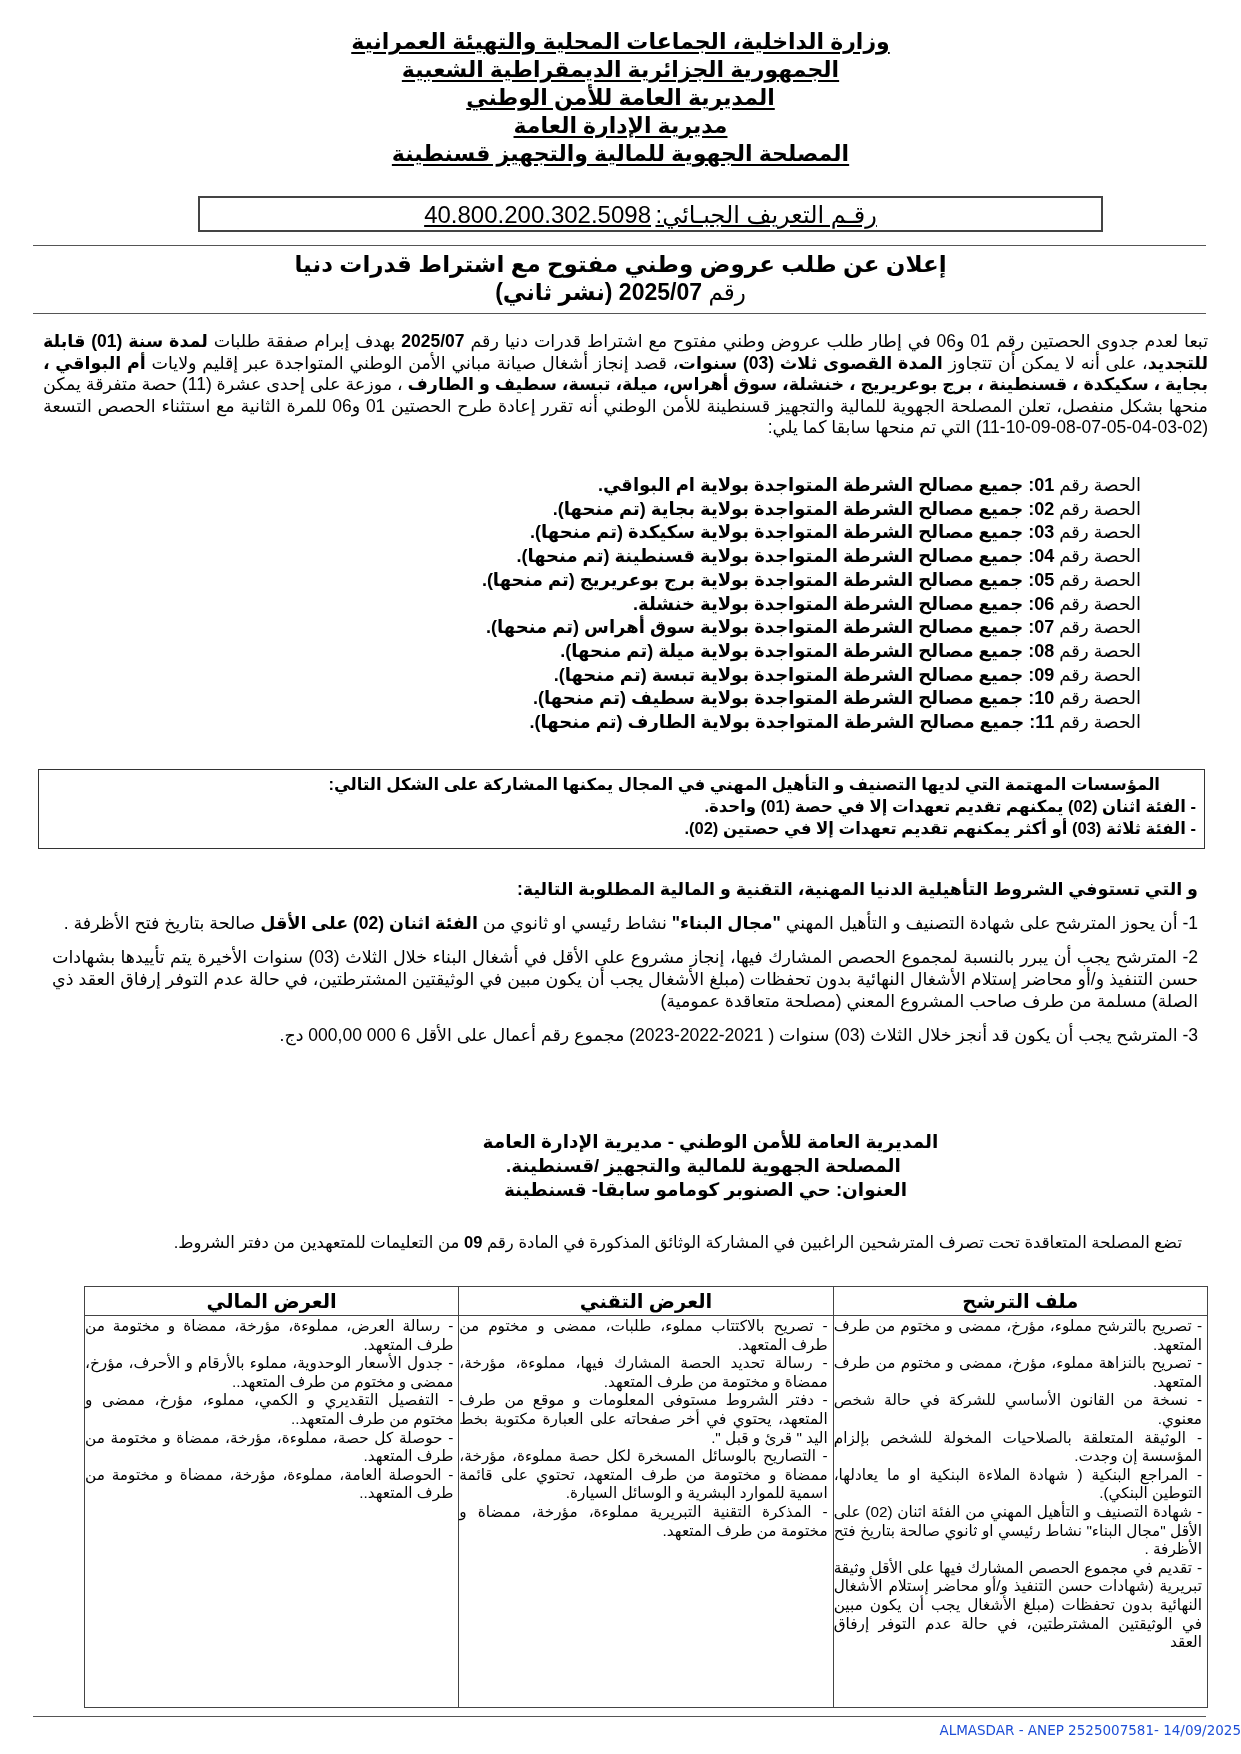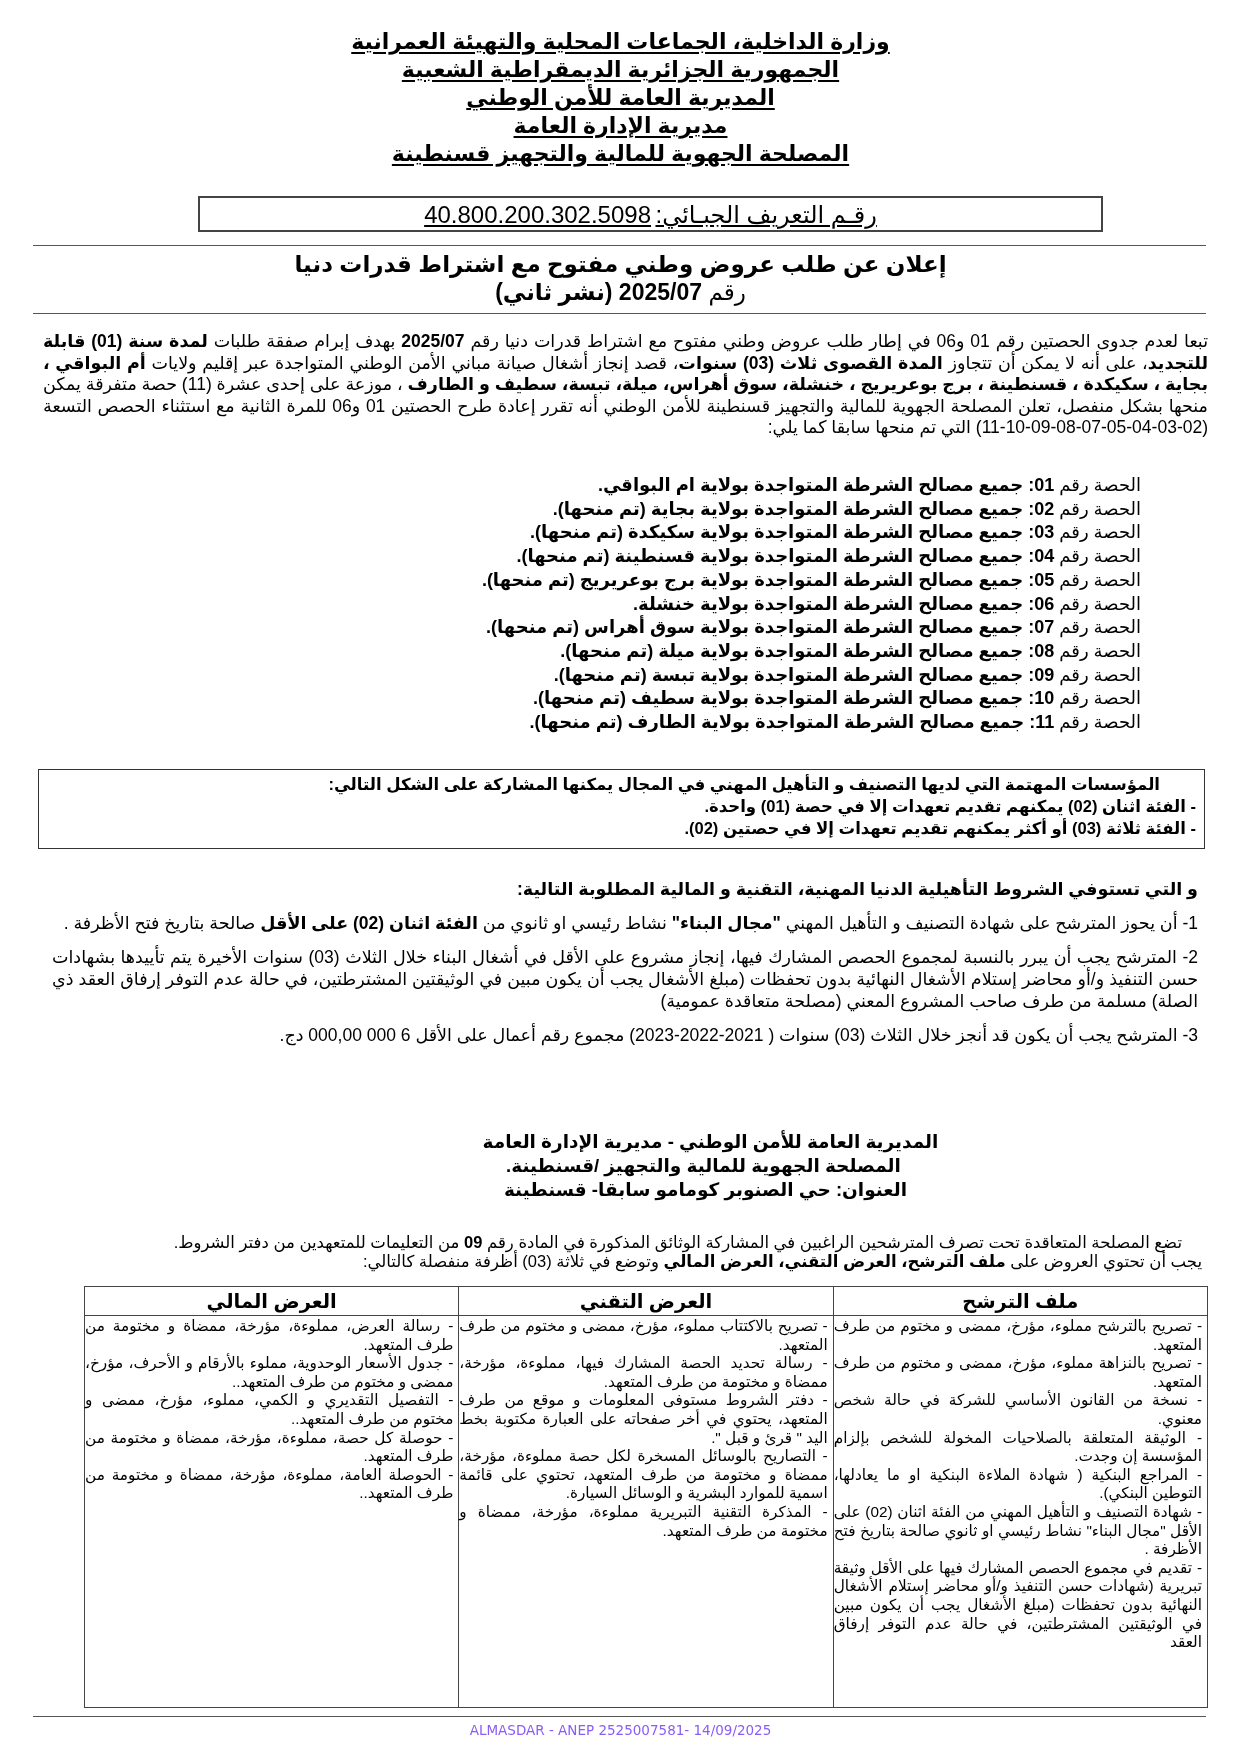--- a/index.html
+++ b/index.html
@@ -30,21 +30,21 @@
   .address span:nth-child(2) { padding-left: 146px; }
   .address span:nth-child(3) { padding-left: 150px; }
   .provide { position: absolute; left: 40px; top: 1233px; width: 1170px; font-size: 16.5px; line-height: 19px; }
   .provide p { margin: 0; }
   .provide p:first-child { padding-right: 28px; }
   .provide p:nth-child(2) { padding-right: 8px; }
   table.offers { position: absolute; left: 84px; top: 1286px; width: 1124px; border-collapse: collapse; table-layout: fixed; }
   table.offers th { border: 1.5px solid #444; font-size: 19.5px; font-weight: bold; height: 28px; padding: 0; text-align: center; }
   table.offers td { border: 1.5px solid #444; vertical-align: top; font-size: 15.3px; line-height: 18.6px; padding: 1px 5px 0 0; text-align: justify; height: 390px; }
   table.offers td .item { display: block; }
-  .footer { position: absolute; left: 0; top: 1722px; width: 1241px; text-align: center; font-family: "DejaVu Sans", sans-serif; font-size: 13.5px; color: #8b5cf6; direction: ltr; }
+  .footer { position: absolute; left: 0; top: 1722px; width: 1241px; text-align: right; font-family: "DejaVu Sans", sans-serif; font-size: 13.5px; color: #1d4ed8; direction: ltr; }
 </style>
 </head>
 <body>
 
 <div class="page">
 
   <div class="header rtl">
     <span class="line">وزارة الداخلية، الجماعات المحلية والتهيئة العمرانية</span>
     <span class="line">الجمهورية الجزائرية الديمقراطية الشعبية</span>
     <span class="line">المديرية العامة للأمن الوطني</span>
@@ -101,21 +101,20 @@
 
 
   <div class="address rtl">
     <span>المديرية العامة للأمن الوطني - مديرية الإدارة العامة</span>
     <span>المصلحة الجهوية للمالية والتجهيز /قسنطينة.</span>
     <span>العنوان: حي الصنوبر كومامو سابقا- قسنطينة</span>
   </div>
 
   <div class="provide rtl">
     <p><span>تضع المصلحة المتعاقدة تحت تصرف المترشحين الراغبين في المشاركة الوثائق المذكورة في المادة رقم </span><b>09</b><span> من التعليمات للمتعهدين من دفتر الشروط.</span></p>
-    <p><span>يجب أن تحتوي العروض على </span><b>ملف الترشح، العرض التقني، العرض المالي</b><span> وتوضع في ثلاثة (03) أظرفة منفصلة كالتالي:</span></p>
   </div>
 
   <table class="offers rtl">
     <thead>
       <tr>
         <th>ملف الترشح</th>
         <th>العرض التقني</th>
         <th>العرض المالي</th>
       </tr>
     </thead>
@@ -124,21 +123,21 @@
         <td id="col-candidacy">
             <span class="item">- تصريح بالترشح مملوء، مؤرخ، ممضى و مختوم من طرف المتعهد.</span>
             <span class="item">- تصريح بالنزاهة مملوء، مؤرخ، ممضى و مختوم من طرف المتعهد.</span>
             <span class="item">- نسخة من القانون الأساسي للشركة في حالة شخص معنوي.</span>
             <span class="item">- الوثيقة المتعلقة بالصلاحيات المخولة للشخص بإلزام المؤسسة إن وجدت.</span>
             <span class="item">- المراجع البنكية ( شهادة الملاءة البنكية او ما يعادلها، التوطين البنكي).</span>
             <span class="item">- شهادة التصنيف و التأهيل المهني من الفئة اثنان (02) على الأقل "مجال البناء" نشاط رئيسي او ثانوي صالحة بتاريخ فتح الأظرفة .</span>
             <span class="item">- تقديم في مجموع الحصص المشارك فيها على الأقل وثيقة تبريرية (شهادات حسن التنفيذ و/أو محاضر إستلام الأشغال النهائية بدون تحفظات (مبلغ الأشغال يجب أن يكون مبين في الوثيقتين المشترطتين، في حالة عدم التوفر إرفاق العقد</span>
           </td>
         <td id="col-technical">
-            <span class="item">- تصريح بالاكتتاب مملوء، مؤرخ، ممضى و مختوم من طرف المتعهد.</span>
+            <span class="item">- تصريح بالاكتتاب مملوء، طلبات، ممضى و مختوم من طرف المتعهد.</span>
             <span class="item">- رسالة تحديد الحصة المشارك فيها، مملوءة، مؤرخة، ممضاة و مختومة من طرف المتعهد.</span>
             <span class="item">- دفتر الشروط مستوفى المعلومات و موقع من طرف المتعهد، يحتوي في أخر صفحاته على العبارة مكتوبة بخط اليد " قرئ و قبل ".</span>
             <span class="item">- التصاريح بالوسائل المسخرة لكل حصة مملوءة، مؤرخة، ممضاة و مختومة من طرف المتعهد، تحتوي على قائمة اسمية للموارد البشرية و الوسائل السيارة.</span>
             <span class="item">- المذكرة التقنية التبريرية مملوءة، مؤرخة، ممضاة و مختومة من طرف المتعهد.</span>
           </td>
         <td id="col-financial">
             <span class="item">- رسالة العرض، مملوءة، مؤرخة، ممضاة و مختومة من طرف المتعهد.</span>
             <span class="item">- جدول الأسعار الوحدوية، مملوء بالأرقام و الأحرف، مؤرخ، ممضى و مختوم من طرف المتعهد..</span>
             <span class="item">- التفصيل التقديري و الكمي، مملوء، مؤرخ، ممضى و مختوم من طرف المتعهد..</span>
             <span class="item">- حوصلة كل حصة، مملوءة، مؤرخة، ممضاة و مختومة من طرف المتعهد.</span>

